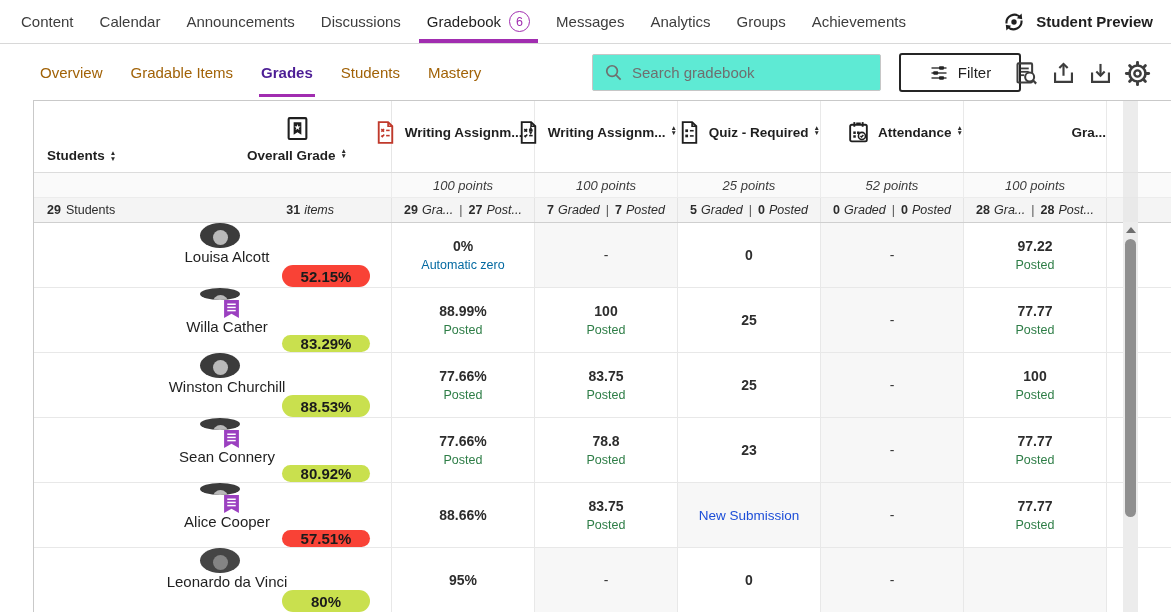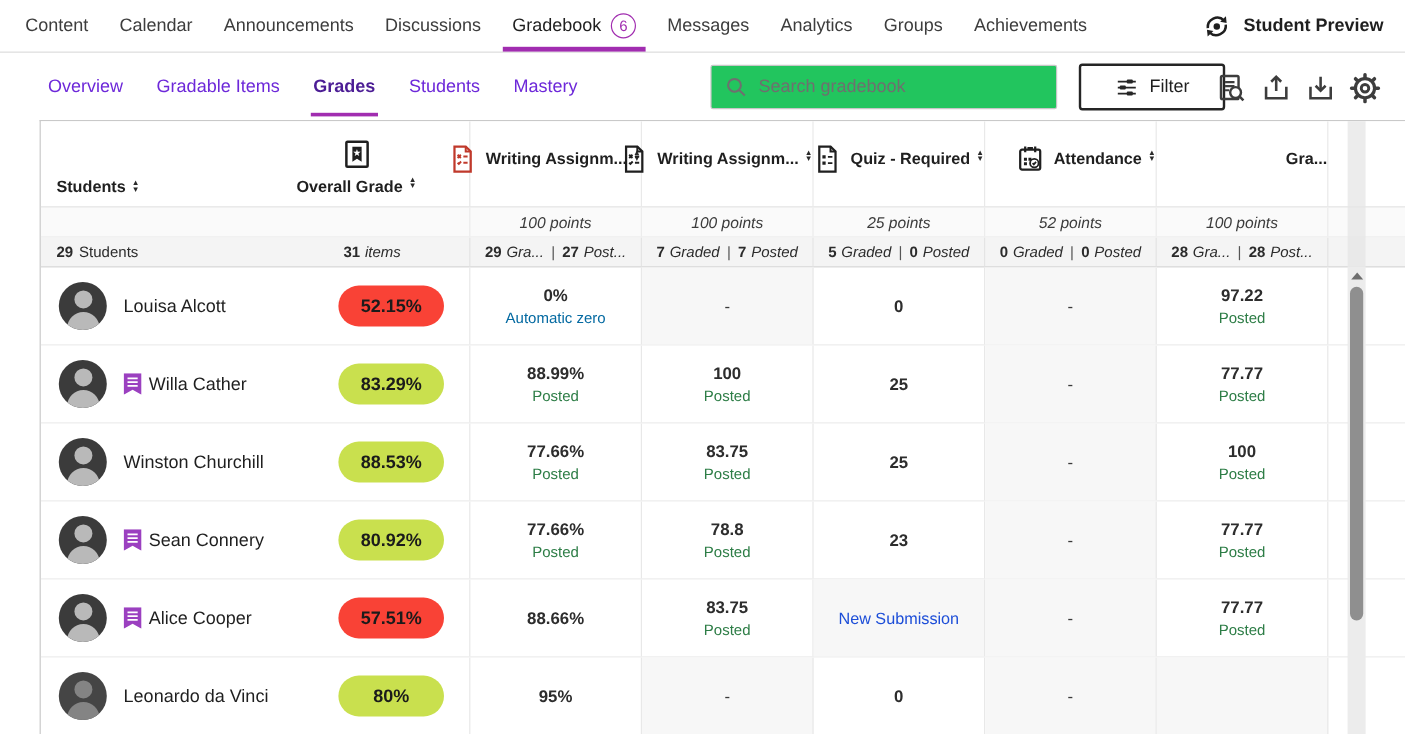--- a/index.html
+++ b/index.html
@@ -15,28 +15,28 @@
   .tn-item.active::after { content:""; position:absolute; left:5px; right:5px; bottom:0;
     height:4px; background:#a12db0; }
   .badge { width:21px; height:21px; margin-left:8px; border:1.5px solid #a12db0; border-radius:50%;
     color:#a12db0; font-size:12.5px; display:flex; align-items:center; justify-content:center; }
   .preview { margin-left:auto; display:flex; align-items:center; gap:9px; padding-right:18px;
     font-size:15px; font-weight:700; color:#1f1f1f; cursor:pointer; }
 
   
   .subnav { position:absolute; top:44px; left:0; width:1171px; height:56px; background:#fff; }
   .sn-items { position:absolute; left:26px; top:0; height:56px; display:flex; }
-  .sn-item { display:flex; align-items:center; padding:0 14px; font-size:15px; color:#6d28d9;
+  .sn-item { display:flex; align-items:center; padding:0 14px; font-size:15px; color:#a16207;
     position:relative; cursor:pointer; white-space:nowrap; }
   .sn-item.active { color:#4c1d95; font-weight:700; }
   .sn-item.active::after { content:""; position:absolute; left:12px; right:12px; bottom:3px;
     height:3px; background:#a12db0; }
   .search-box { position:absolute; left:592px; top:10px; width:289px; height:37px;
     border:1px solid #c6c6c6; border-radius:2px; display:flex; align-items:center;
-    padding:0 11px; gap:9px; background:#22c55e; }
+    padding:0 11px; gap:9px; background:#5eead4; }
   .search-box input { border:none; outline:none; font-size:15px; width:220px;
     font-family:inherit; color:#333; background:transparent; }
   .search-box input::placeholder { color:#6f6f6f; }
   .filter-btn { position:absolute; left:899px; top:9px; width:122px; height:39px; background:#fff;
     border:2px solid #252525; border-radius:3px; display:flex; align-items:center;
     justify-content:center; gap:9px; font-size:15px; color:#1f1f1f; cursor:pointer; }
   .tools { position:absolute; left:1012px; top:15px; display:flex; gap:8px; }
   .tool-btn { width:29px; height:29px; display:flex; align-items:center; justify-content:center;
     cursor:pointer; background:none; border:none; }
 
@@ -69,21 +69,21 @@
     align-items:center; justify-content:space-between; padding:0 57px 0 13px; }
   .ccell { width:143px; min-width:143px; border-right:1px solid #e4e4e4; display:flex;
     align-items:center; justify-content:center; white-space:nowrap; overflow:hidden; }
   .cnum { font-weight:700; }
   .cword { font-style:italic; margin-left:4px; }
   .cword-plain { margin-left:5px; }
   .csep { margin:0 6px; color:#555; }
 
   .row { display:flex; height:65px; background:#fff; border-bottom:1px solid #e8e8e8; }
   .pane-cell { width:358px; min-width:358px; border-right:1px solid #e8e8e8; display:flex;
-    align-items:center; padding-left:15px; }
+    align-items:center; padding-left:15px;flex-direction:column; }
   .avatar { width:40px; height:40px; min-width:40px; border-radius:50%; position:relative;
     overflow:hidden; background:#3b3b3b; }
   .avatar::before { content:""; position:absolute; width:15px; height:15px; border-radius:50%;
     background:#b9b9b9; left:12.5px; top:7px; }
   .avatar::after { content:""; position:absolute; width:27px; height:16px;
     border-radius:14px 14px 0 0; background:#b9b9b9; left:6.5px; top:24.5px; }
   .avatar.generic { background:#454545; }
   .avatar.generic::before, .avatar.generic::after { background:#848484; }
   .flag { display:flex; margin-left:14px; margin-right:-8px; }
   .sname { font-size:15px; color:#1f1f1f; margin-left:14px; cursor:pointer; }

